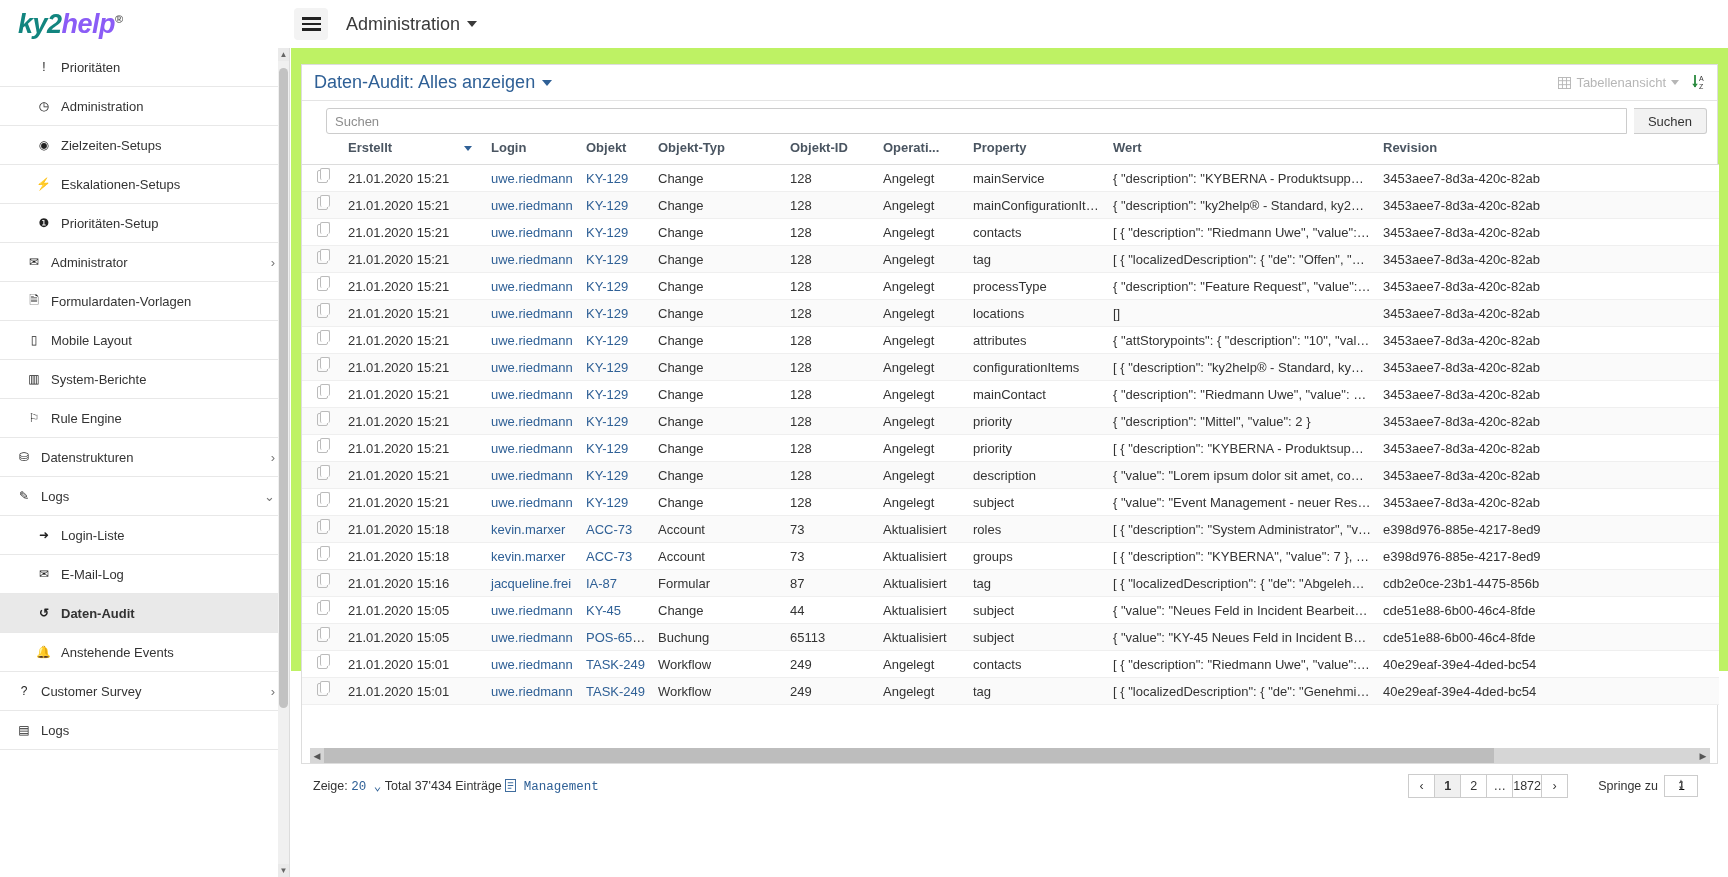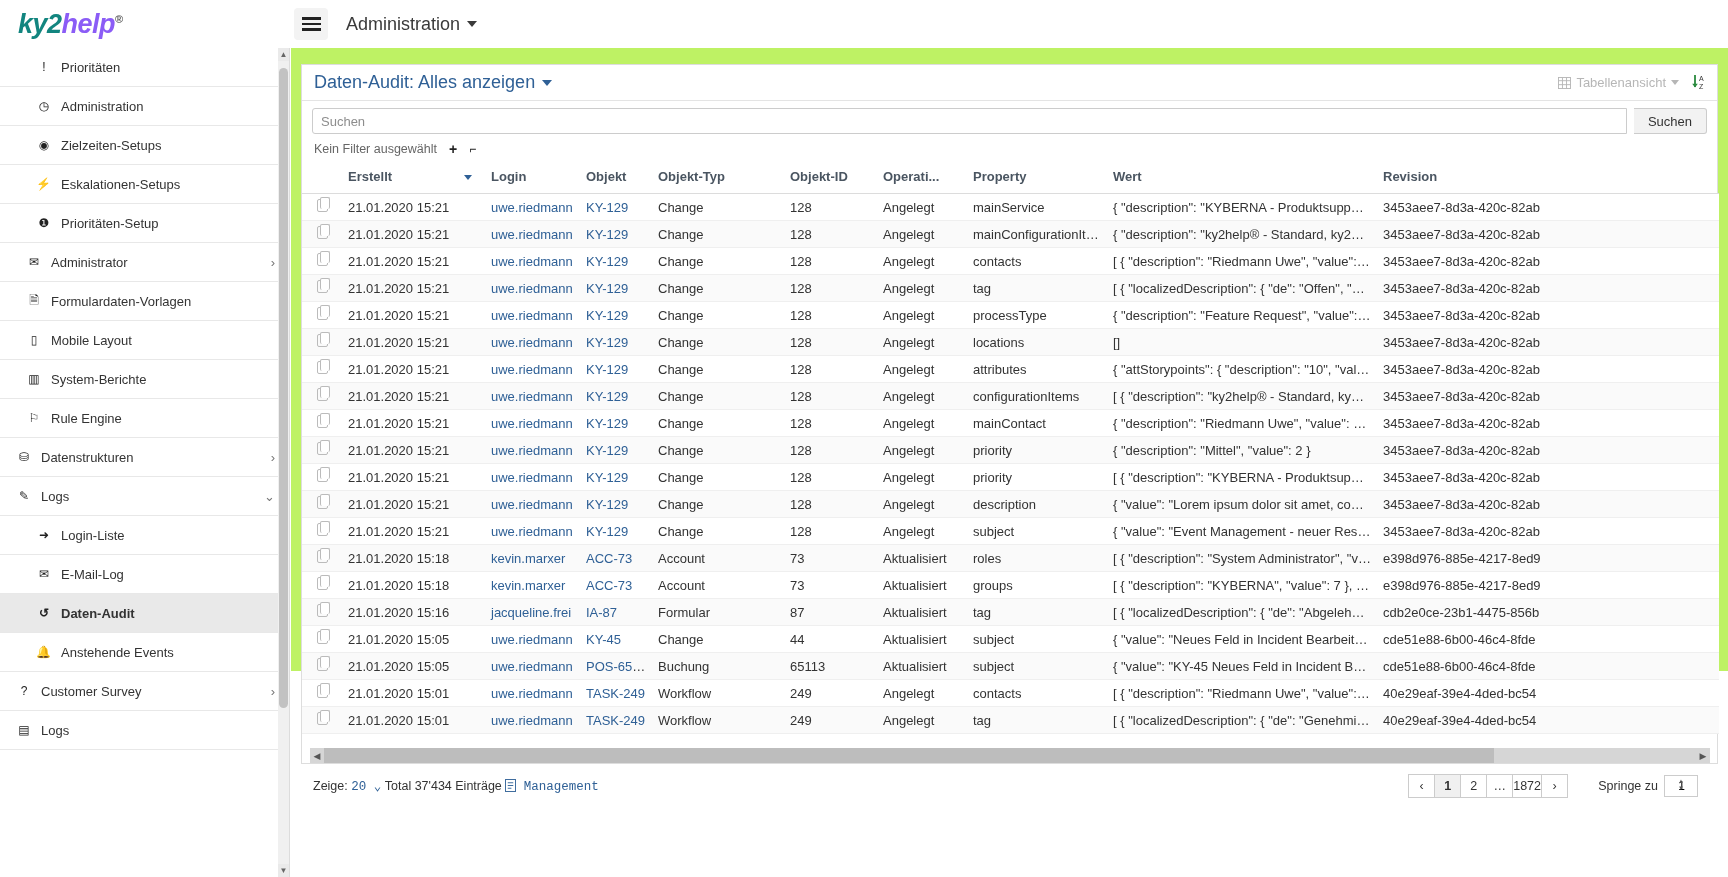--- a/index.html
+++ b/index.html
@@ -126,21 +126,21 @@
     border-right: 5px solid transparent; border-top: 6px solid #2f6096;
     display:inline-block; margin-left: 7px; vertical-align: middle;
   }
   .view-select {
     position: absolute; right: 38px; top: 10px; color: #b6b6b6;
     font-size: 13px; display:flex; align-items:center; gap:5px; cursor:pointer;
   }
   .sort-btn { position:absolute; right: 10px; top: 8px; cursor:pointer;}
 
   .search-row {
-    display:flex; padding: 7px 10px 0 10px; gap: 7px;
+    display:flex; padding: 7px 10px 0 10px; gap: 7px; margin-left: 14px;
   }
   .search-input {
     flex: 1; height: 26px; border: 1px solid #ccc; border-radius: 3px 0 0 3px;
     padding: 0 8px; font-size: 13px; color: #555; background:#fff;
     font-family: "Liberation Sans", sans-serif; outline:none;
   }
   .search-input::placeholder { color: #8d8d8d; }
   .search-btn {
     height: 26px; padding: 0 14px; background: #f2f2f2; border: 1px solid #ccc;
     border-left: none; border-radius: 0 3px 3px 0; font-size: 13px; color: #333;
@@ -393,25 +393,20 @@
           <text x="8" y="15.5" font-size="7" font-family="Liberation Sans" fill="#333">Z</text>
         </svg>
       </span>
     </div>
 
     <div class="search-row">
       <input class="search-input" placeholder="Suchen" style="">
       <button class="search-btn">Suchen</button>
     </div>
 
-    <div class="filter-row">
-      <span>Kein Filter ausgewählt</span>
-      <span class="filter-add">+</span>
-      <span style="font-size:12px;color:#222;">⌐</span>
-    </div>
 
     <div class="table-wrap">
       <table class="grid">
         <colgroup>
           <col style="width:40px">
             <col style="width:143px">
             <col style="width:95px">
           <col style="width:72px">
             <col style="width:132px">
             <col style="width:93px">

